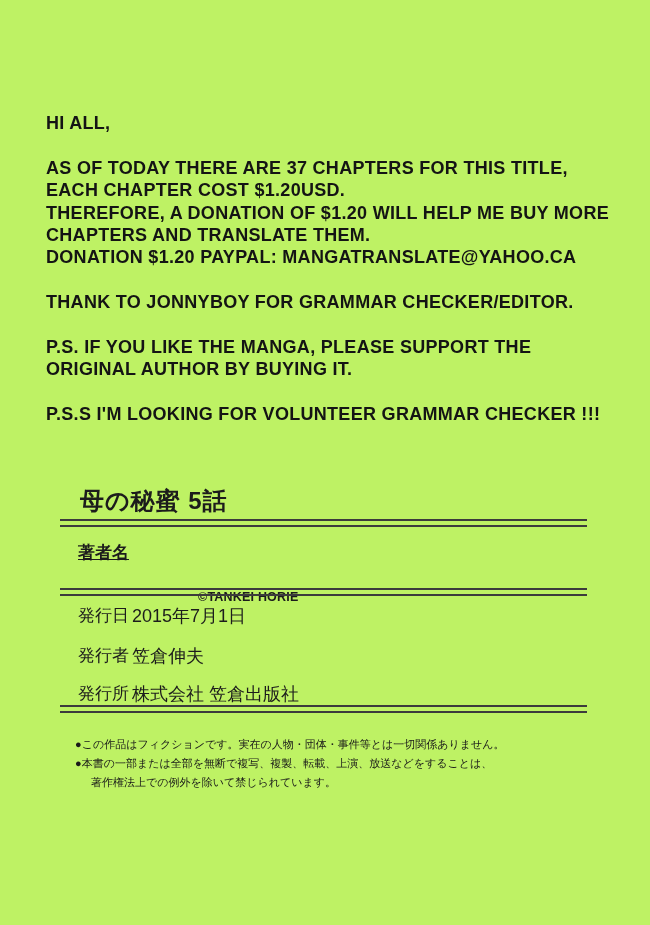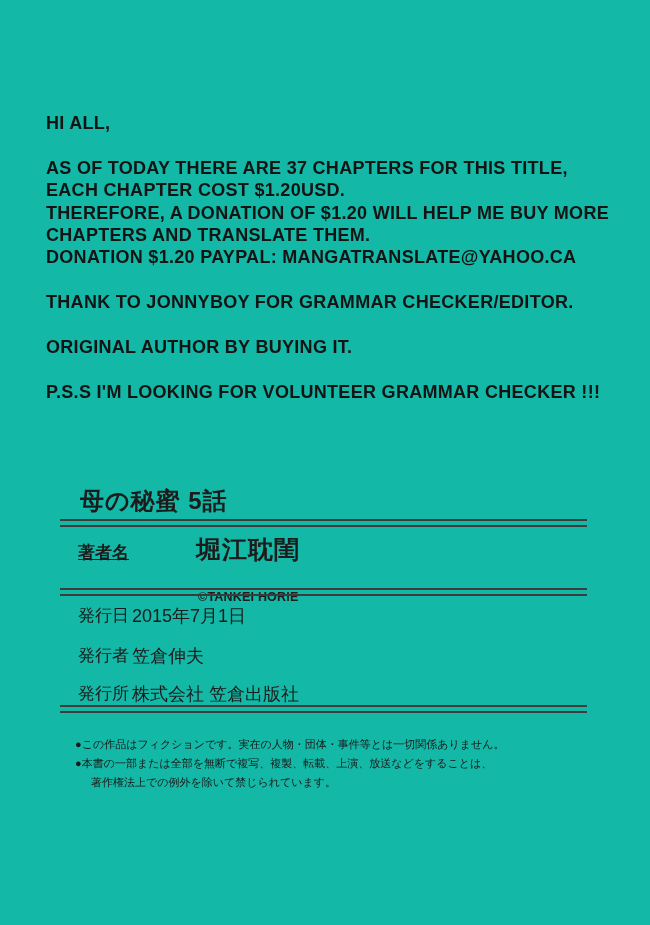--- a/index.html
+++ b/index.html
@@ -4,21 +4,21 @@
 <style>
   html, body {
     margin: 0;
     padding: 0;
     background: #ffffff;
   }
   .page {
     position: relative;
     width: 650px;
     height: 925px;
-    background: #14b8a6;
+    background: #bef264;
     overflow: hidden;
     font-family: "Liberation Sans", sans-serif;
     color: #1c1c1c;
   }
 
   
   .note {
     position: absolute;
     left: 46px;
     top: 112px;
@@ -117,30 +117,30 @@
     <div class="note-line">HI ALL,</div>
     <div class="note-line"></div>
     <div class="note-line">AS OF TODAY THERE ARE 37 CHAPTERS FOR THIS TITLE,</div>
     <div class="note-line">EACH CHAPTER COST $1.20USD.</div>
     <div class="note-line">THEREFORE, A DONATION OF $1.20 WILL HELP ME BUY MORE</div>
     <div class="note-line">CHAPTERS AND TRANSLATE THEM.</div>
     <div class="note-line">DONATION $1.20 PAYPAL: MANGATRANSLATE@YAHOO.CA</div>
     <div class="note-line"></div>
     <div class="note-line">THANK TO JONNYBOY FOR GRAMMAR CHECKER/EDITOR.</div>
     <div class="note-line"></div>
+    <div class="note-line">P.S. IF YOU LIKE THE MANGA, PLEASE SUPPORT THE</div>
     <div class="note-line">ORIGINAL AUTHOR BY BUYING IT.</div>
     <div class="note-line"></div>
     <div class="note-line">P.S.S I'M LOOKING FOR VOLUNTEER GRAMMAR CHECKER !!!</div>
   </div>
 
   <div class="colophon-title">母の秘蜜 5話</div>
   <div class="double-rule rule-1"></div>
 
   <div class="col-label author-label">著者名</div>
-  <div class="author-name">堀江耽閨</div>
   <div class="author-copyright">©TANKEI HORIE</div>
   <div class="double-rule rule-2"></div>
 
   <div class="col-label row-1">発行日</div>
   <div class="col-value row-1">2015年7月1日</div>
 
   <div class="col-label row-2">発行者</div>
   <div class="col-value row-2">笠倉伸夫</div>
 
   <div class="col-label row-3">発行所</div>

